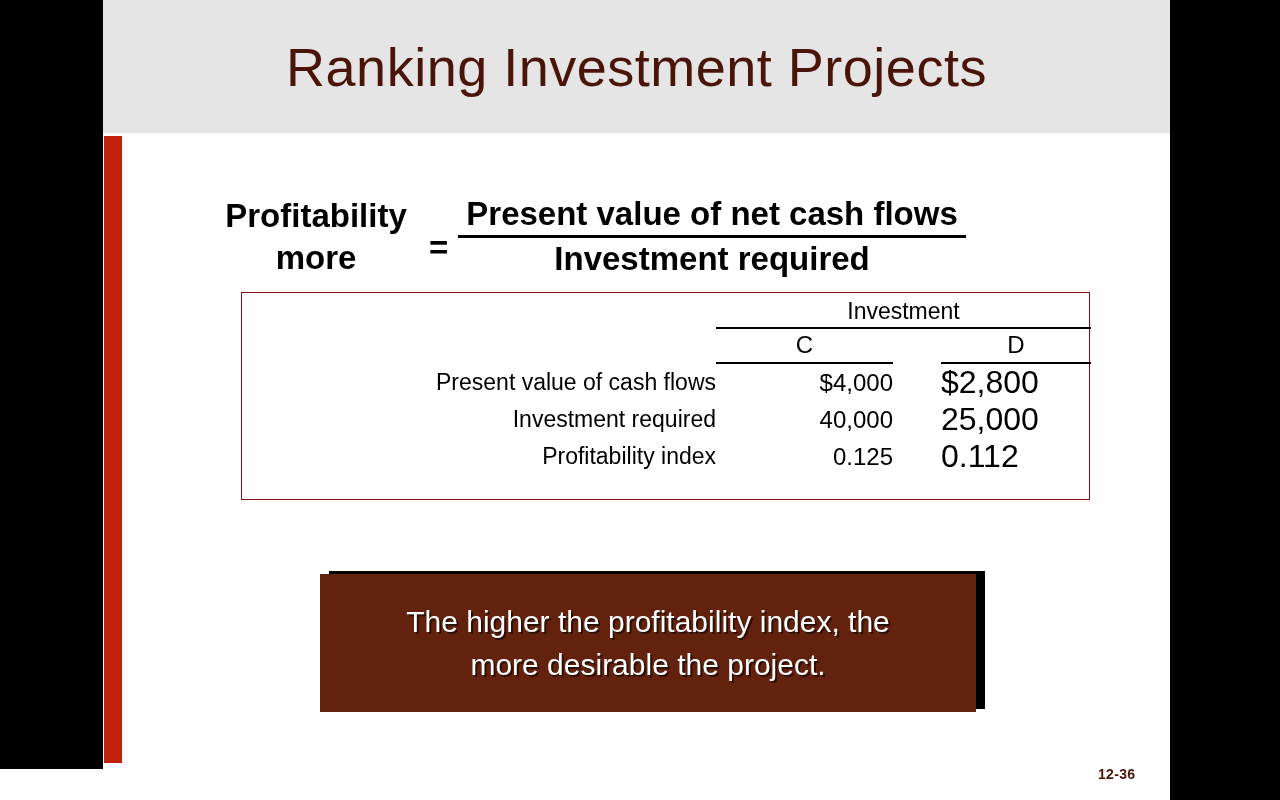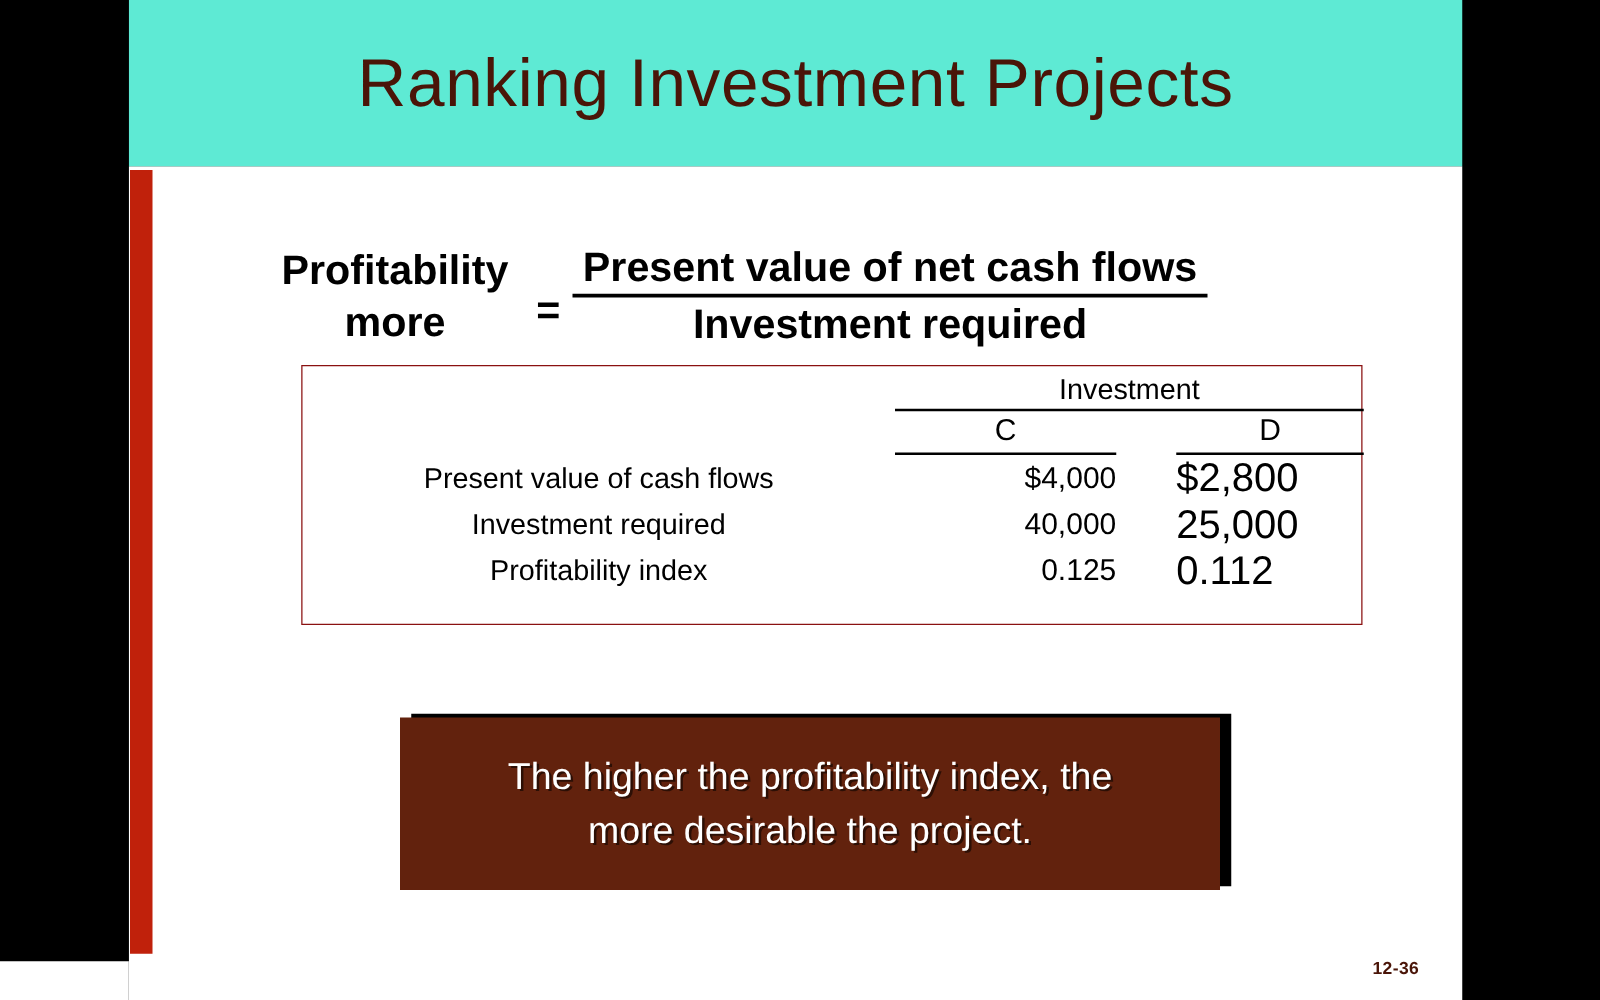--- a/index.html
+++ b/index.html
@@ -58,21 +58,21 @@
     background: #000000;
   }
 
   
   .title-band {
     position: absolute;
     left: 103px;
     top: 0;
     width: 1067px;
     height: 133px;
-    background: #5eead4;
+    background: #e5e5e5;
   }
   .slide-title {
     position: absolute;
     left: 0;
     top: 0;
     width: 1067px;
     height: 133px;
     display: flex;
     align-items: center;
     justify-content: center;
@@ -191,21 +191,21 @@
     padding-bottom: 1px;
   }
   .col-rule { height: 5px; padding: 0; }
   .col-rule > div {
     height: 2px;
     background: #000000;
     margin-top: 2px;
   }
   .row-label {
     font-size: 23px;
-    text-align: center;
+    text-align: right;
     padding-left: 32px;
     height: 33px;
     vertical-align: middle;
     white-space: nowrap;
   }
   .row-val {
     font-size: 24px;
     text-align: right;
     padding-right: 20px;
     height: 33px;

